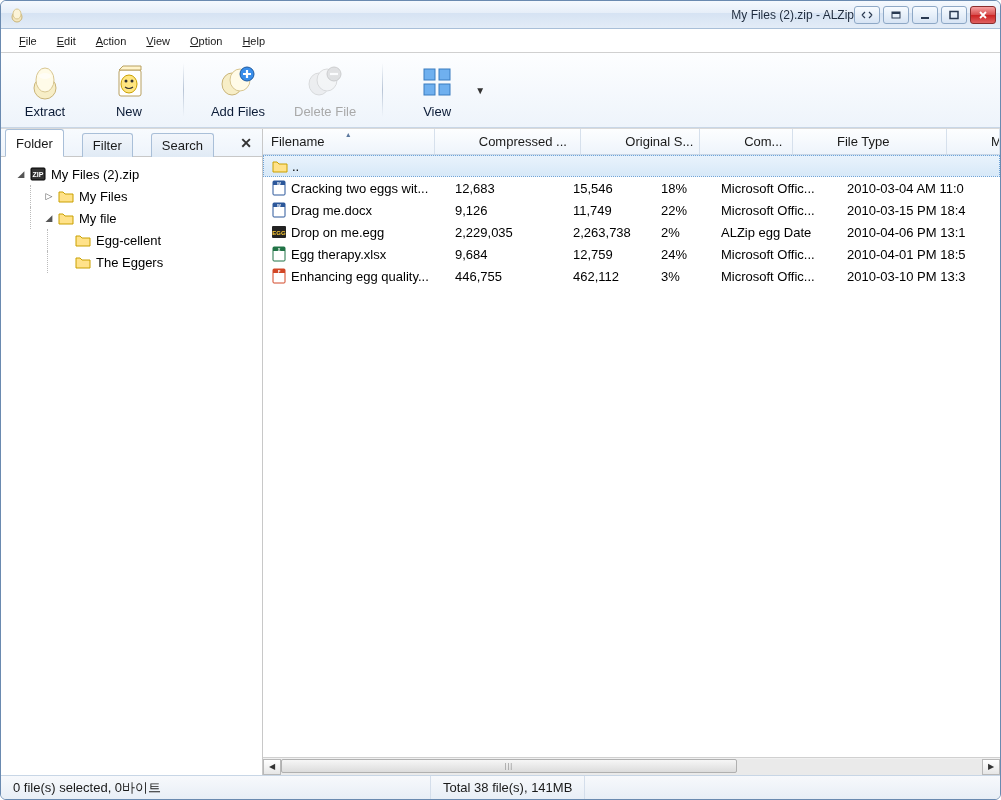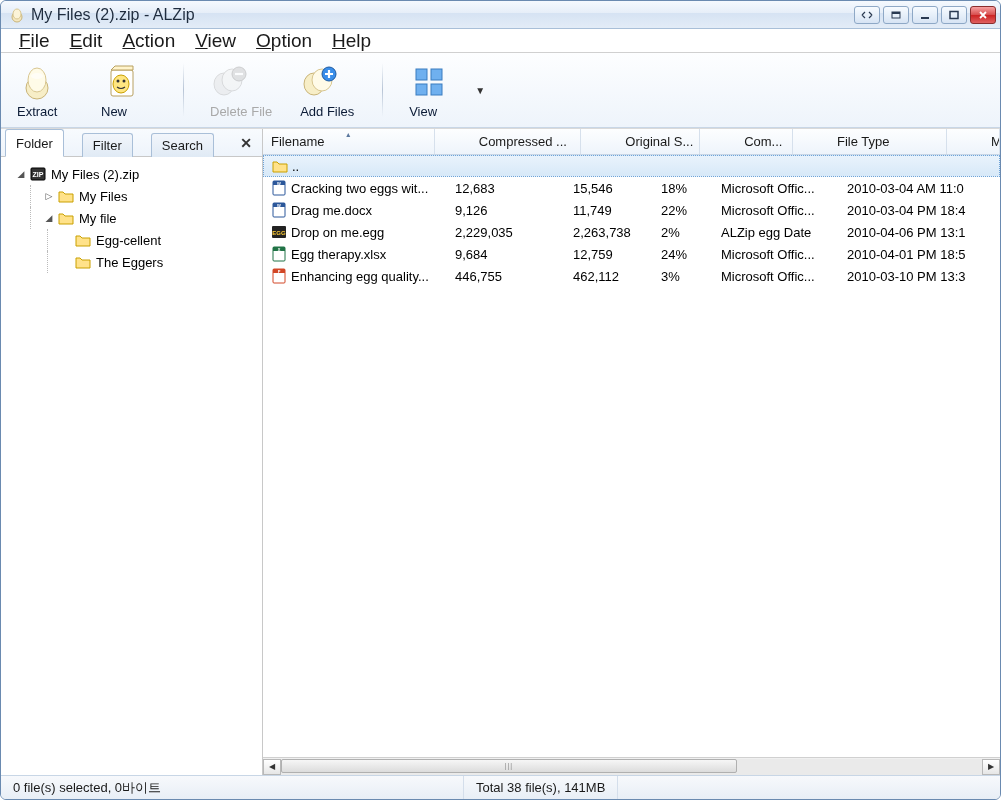--- a/index.html
+++ b/index.html
@@ -28,21 +28,22 @@
   border-bottom: 1px solid #a9bfd8;
 }
 .titlebar .title-icon {
   width: 16px; height: 16px;
   margin-right: 6px;
   display: inline-flex; align-items: center; justify-content: center;
 }
 .titlebar .title-text {
   flex: 1;
   color: #1f2c3e;
-  font-size: 16px;
+  font-size: 12px;
+  text-align: right;
 }
 .titlebar .win-controls { display: flex; gap: 3px; }
 .win-btn {
   width: 26px; height: 18px;
   background: linear-gradient(to bottom, #f7fbff, #d7e4f4);
   border: 1px solid #8ea8c6;
   border-radius: 3px;
   display: flex; align-items: center; justify-content: center;
   font-size: 10px;
   color: #2a3a52;
@@ -62,37 +63,38 @@
   display: flex;
   align-items: stretch;
   padding: 0 8px;
 }
 .menubar .menu-item {
   padding: 0 10px;
   display: flex;
   align-items: center;
   color: #1a1a1a;
   cursor: pointer;
-  font-size: 19px;
+  font-size: 11px;
 }
 .menubar .menu-item span.u { text-decoration: underline; }
 
 
 .toolbar {
   height: 75px;
   background: linear-gradient(to bottom, #fdfeff, #eef4fb);
   display: flex;
   align-items: center;
   padding: 4px 10px;
   border-bottom: 1px solid #c8d6e6;
   gap: 16px;
 }
 .tool-btn {
   display: flex;
   flex-direction: column;
+  align-items: center;
   justify-content: center;
   min-width: 68px;
   height: 70px;
   padding: 3px 6px;
   border-radius: 3px;
   cursor: pointer;
   color: #0b1b36;
 }
 .tool-btn.disabled { color: #a9a9a9; cursor: default; }
 .tool-icon {
@@ -315,21 +317,21 @@
   font-size: 13px;
   color: #1a1a1a;
 }
 .status-cell {
   padding: 0 12px;
   height: 100%;
   display: flex;
   align-items: center;
   border-right: 1px solid #d4deeb;
 }
-.status-cell.left { width: 463px; }
+.status-cell.left { width: 430px; }
 
 
 .c-name { width: 184px; }
 .c-comp { width: 118px; }
 .c-orig { width: 88px; }
 .c-ratio { width: 60px; }
 .c-type { width: 126px; }
 .c-date { flex: 1; }
 
 
@@ -415,41 +417,41 @@
         <path d="M10 8 L14 4 L32 4 L32 8 Z" fill="#fff4cc" stroke="#b8a060"></path>
         <ellipse cx="20" cy="22" rx="8" ry="9" fill="#ffe680" stroke="#c9a000"></ellipse>
         <circle cx="17" cy="19" r="1.5" fill="#333"></circle>
           <circle cx="23" cy="19" r="1.5" fill="#333"></circle>
         <path d="M16 25 Q20 28 24 25" stroke="#333" fill="none" stroke-width="1.2"></path>
       </svg>
     </span>
     <span class="tool-label">New</span>
   </div>
   <div class="sep"></div>
+  <div class="tool-btn">
+    <span class="tool-icon">
+      <svg width="40" height="40" viewBox="0 0 40 40">
+        <ellipse cx="14" cy="22" rx="10" ry="11" fill="#f7eec7" stroke="#c9b478"></ellipse>
+        <ellipse cx="22" cy="18" rx="10" ry="11" fill="#fffbe8" stroke="#d8c690"></ellipse>
+        <circle cx="29" cy="12" r="7" fill="#3a8eea" stroke="#1e5aa0"></circle>
+        <path d="M29 8 L29 16 M25 12 L33 12" stroke="#fff" stroke-width="2.2"></path>
+      </svg>
+    </span>
+    <span class="tool-label">Add Files</span>
+  </div>
   <div class="tool-btn disabled">
     <span class="tool-icon">
       <svg width="40" height="40" viewBox="0 0 40 40" opacity="0.4">
         <ellipse cx="14" cy="22" rx="10" ry="11" fill="#ddd" stroke="#aaa"></ellipse>
         <ellipse cx="22" cy="18" rx="10" ry="11" fill="#eee" stroke="#aaa"></ellipse>
         <circle cx="29" cy="12" r="7" fill="#bbb" stroke="#888"></circle>
         <path d="M25 12 L33 12" stroke="#fff" stroke-width="2.2"></path>
       </svg>
     </span>
     <span class="tool-label">Delete File</span>
-  </div>
-  <div class="tool-btn">
-    <span class="tool-icon">
-      <svg width="40" height="40" viewBox="0 0 40 40">
-        <ellipse cx="14" cy="22" rx="10" ry="11" fill="#f7eec7" stroke="#c9b478"></ellipse>
-        <ellipse cx="22" cy="18" rx="10" ry="11" fill="#fffbe8" stroke="#d8c690"></ellipse>
-        <circle cx="29" cy="12" r="7" fill="#3a8eea" stroke="#1e5aa0"></circle>
-        <path d="M29 8 L29 16 M25 12 L33 12" stroke="#fff" stroke-width="2.2"></path>
-      </svg>
-    </span>
-    <span class="tool-label">Add Files</span>
   </div>
   <div class="sep"></div>
   <div class="view-group">
     <div class="tool-btn">
       <span class="tool-icon">
         <svg width="36" height="36" viewBox="0 0 36 36">
           <rect x="5" y="5" width="11" height="11" fill="#6fb0ef" stroke="#3a7cc0"></rect>
           <rect x="20" y="5" width="11" height="11" fill="#6fb0ef" stroke="#3a7cc0"></rect>
           <rect x="5" y="20" width="11" height="11" fill="#6fb0ef" stroke="#3a7cc0"></rect>
           <rect x="20" y="20" width="11" height="11" fill="#6fb0ef" stroke="#3a7cc0"></rect>
@@ -577,21 +579,21 @@
                   <rect x="2" y="1" width="12" height="4" fill="#2b579a"></rect>
                   <text x="8" y="4.5" font-size="4" fill="#fff" text-anchor="middle" font-weight="bold">W</text>
                 </svg>
               </span>
               <span>Drag me.docx</span>
             </div>
             <div class="list-cell c-comp">9,126</div>
             <div class="list-cell c-orig">11,749</div>
             <div class="list-cell c-ratio">22%</div>
             <div class="list-cell c-type">Microsoft Offic...</div>
-            <div class="list-cell c-date">2010-03-04 PM 18:4</div>
+            <div class="list-cell c-date">2010-03-15 PM 18:4</div>
           </div>
           <div class="list-row">
             <div class="list-cell first c-name">
               <span class="file-icon">
                 <svg width="16" height="16" viewBox="0 0 16 16">
                   <rect x="1" y="2" width="14" height="12" rx="1" fill="#222"></rect>
                   <text x="8" y="11" font-size="6" fill="#ffcc33" text-anchor="middle" font-weight="bold">EGG</text>
                 </svg>
               </span>
               <span>Drop on me.egg</span>

